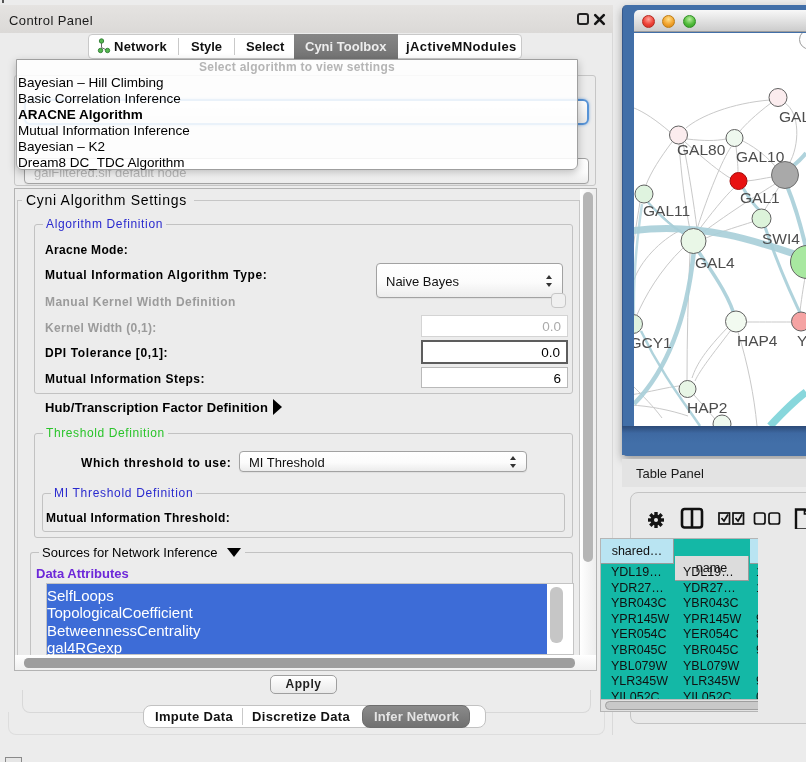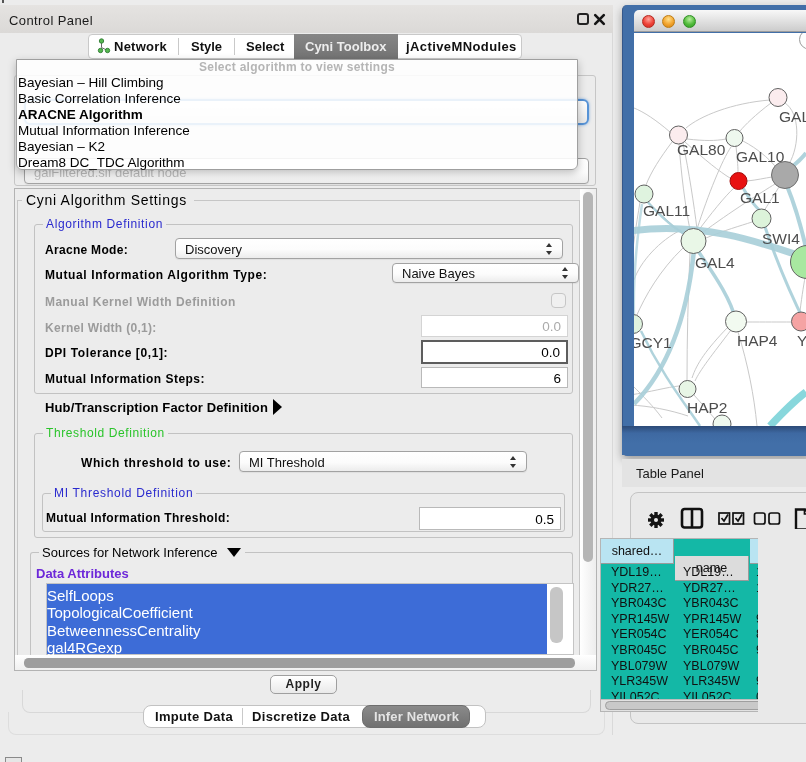--- a/index.html
+++ b/index.html
@@ -73,26 +73,22 @@
   <div class="abs" style="left:17px;top:200px;width:563px;height:1px;background:#c6c6c6;"></div>
   <div class="abs" style="left:579px;top:200px;width:1px;height:455px;background:#c6c6c6;"></div>
   <div class="abs" style="left:22px;top:193px;width:172px;height:14px;background:#ececec;font-size:14px;color:#000;letter-spacing:0.7px;line-height:14px;padding-left:4px;white-space:nowrap;">Cyni Algorithm Settings</div>
   <div class="abs" style="left:580px;top:189px;width:16px;height:466px;background:linear-gradient(90deg,#ffffff,#ededed);"></div>
   <div class="abs" style="left:583px;top:192px;width:10px;height:370px;background:#b5b5b5;border-radius:5px;"></div>
 
   <div class="grp" style="left:34px;top:224px;width:539px;height:170px;">
     <div class="ttl" style="color:#2a2ace;letter-spacing:0.65px;">Algorithm Definition</div>
   </div>
   <div class="lbl" style="left:45px;top:243px;letter-spacing:0.3px;">Aracne Mode:</div>
-  <div class="combo" style="left:175px;top:238px;width:388px;height:21px;">
-      <div class="ctext">Discovery</div>
-      <div class="arr"></div>
-    </div>
   <div class="lbl" style="left:45px;top:268px;letter-spacing:0.6px;">Mutual Information Algorithm Type:</div>
-  <div class="combo" style="left:392px;top:263px;width:187px;height:20px;padding-left:47px;">
+  <div class="combo" style="left:376px;top:263px;width:187px;height:35px;padding-left:47px;">
       <div class="ctext">Naive Bayes</div>
       <div class="arr"></div>
     </div>
   <div class="lbl dis" style="left:45px;top:295px;letter-spacing:0.45px;">Manual Kernel Width Definition</div>
   <div class="abs" style="left:551px;top:293px;width:15px;height:15px;background:#f0f0f0;border:1px solid #c6c6c6;border-radius:4px;"></div>
   <div class="lbl dis" style="left:45px;top:321px;letter-spacing:0.3px;">Kernel Width (0,1):</div>
   <div class="tf" style="left:421px;top:315px;width:147px;height:22px;border-color:#d4d4d4;">
       <span style="color:#ababab;">0.0</span>
     </div>
   <div class="lbl" style="left:45px;top:346px;letter-spacing:0.6px;">DPI Tolerance [0,1]:</div>
@@ -112,23 +108,20 @@
   </div>
   <div class="lbl" style="left:81px;top:456px;letter-spacing:0.6px;">Which threshold to use:</div>
   <div class="combo" style="left:239px;top:451px;width:288px;height:21px;">
       <div class="ctext">MI Threshold</div>
       <div class="arr"></div>
     </div>
   <div class="grp" style="left:42px;top:493px;width:523px;height:39px;">
     <div class="ttl" style="color:#2a2ace;letter-spacing:0.7px;">MI Threshold Definition</div>
   </div>
   <div class="lbl" style="left:46px;top:511px;letter-spacing:0.37px;">Mutual Information Threshold:</div>
-  <div class="tf" style="left:419px;top:507px;width:142px;height:23px;">
-      <span>0.5</span>
-    </div>
 
   <div class="grp" style="left:30px;top:552px;width:543px;height:103px;border-bottom:none;border-radius:3px 3px 0 0;">
     <div class="ttl" style="color:#000;font-size:13px;width:206px;">Sources for Network Inference</div>
   </div>
   <div class="abs" style="left:227px;top:548px;width:0;height:0;border-left:7px solid transparent;border-right:7px solid transparent;border-top:9px solid #000;"></div>
   <div class="abs bold" style="left:36px;top:566px;font-size:13px;color:#6d28d9;">Data Attributes</div>
   <div class="abs" style="left:46px;top:583px;width:528px;height:72px;background:#fff;border:1px solid #c4c4c4;"></div>
   <div class="abs" style="left:47px;top:584px;width:500px;height:70px;background:#3d6cd7;"></div>
   <div class="abs" style="left:47px;top:587px;font-size:15px;color:#fff;line-height:17.4px;">SelfLoops<br>TopologicalCoefficient<br>BetweennessCentrality<br>gal4RGexp</div>
   <div class="abs" style="left:550px;top:587px;width:13px;height:56px;background:#c6c6c6;border-radius:6px;"></div>

